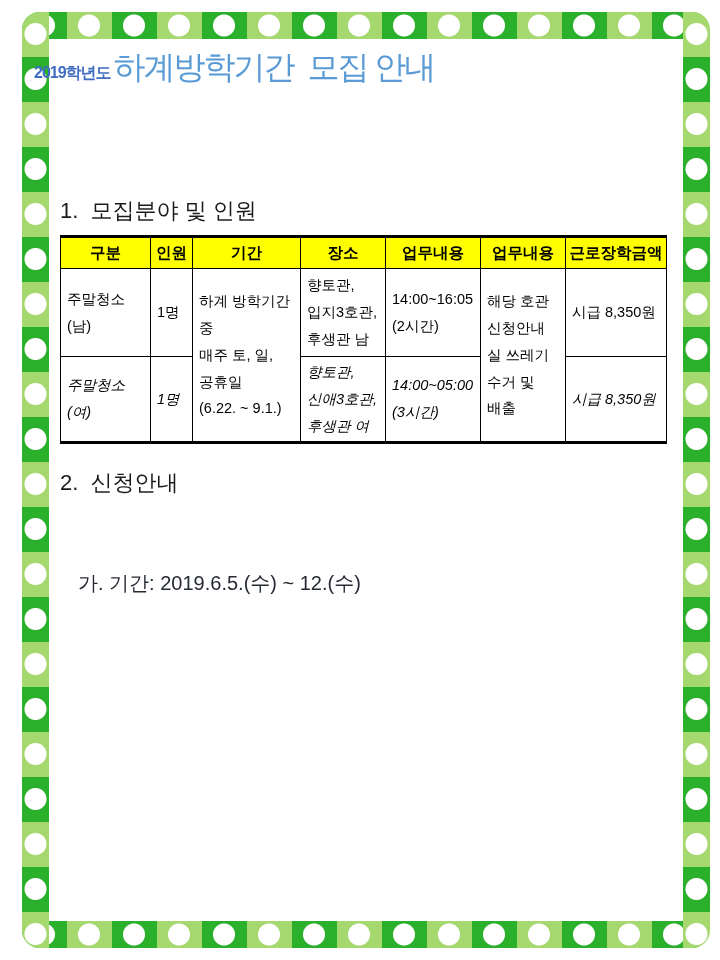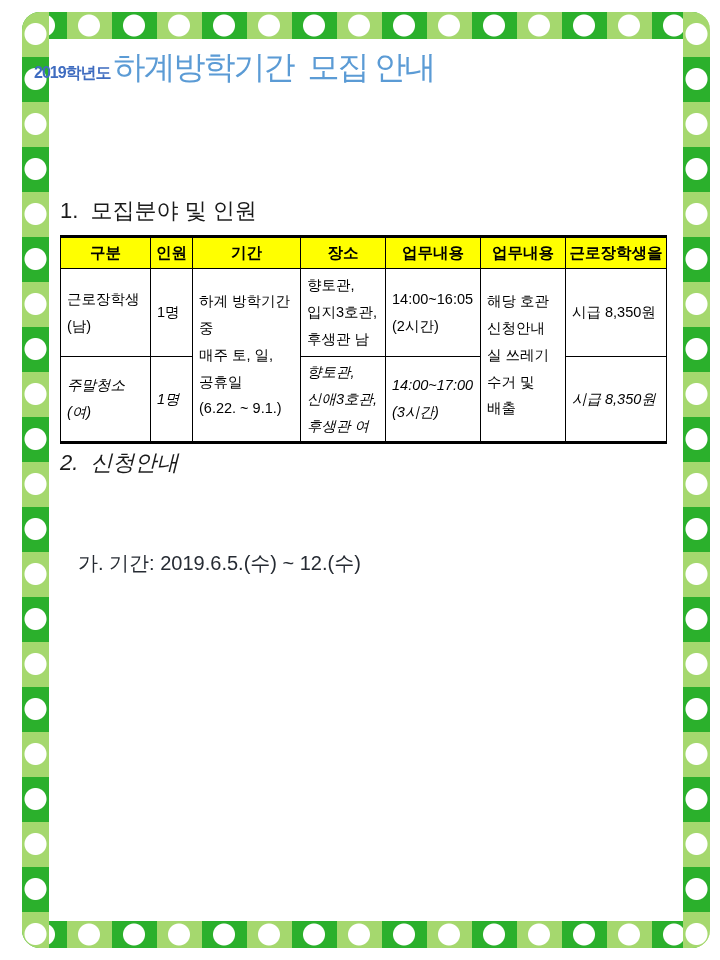--- a/index.html
+++ b/index.html
@@ -87,24 +87,24 @@
           <col style="width:101px">
       </colgroup>
       <tbody>
           <tr class="hdr">
         <th>구분</th>
         <th>인원</th>
         <th>기간</th>
         <th>장소</th>
         <th>업무내용</th>
         <th>업무내용</th>
-        <th>근로장학생을</th>
+        <th>근로장학금액</th>
       </tr>
       <tr class="r1">
-        <td>근로장학생(남)</td>
+        <td>주말청소(남)</td>
         <td class="center">1명</td>
         <td rowspan="2">하계 방학기간 중
 매주 토, 일,
 공휴일
 (6.22. ~ 9.1.)</td>
         <td>향토관,
 입지3호관,
 후생관 남</td>
         <td>14:00~16:05
 (2시간)</td>
@@ -114,28 +114,28 @@
 수거 및
 배출</td>
         <td>시급 8,350원</td>
       </tr>
       <tr class="r2">
         <td>주말청소(여)</td>
         <td class="center">1명</td>
         <td>향토관,
 신애3호관,
 후생관 여</td>
-        <td>14:00~17:00
+        <td>14:00~05:00
 (3시간)</td>
         <td>시급 8,350원</td>
       </tr>
     </tbody>
       </table>
 
-    <div class="sec-heading" style="margin-top:0;font-style:italic;">2.  신청안내</div>
+    <div class="sec-heading" style="margin-top:20px;">2.  신청안내</div>
 
     <div class="app-list">
       <div>가. 기간: 2019.6.5.(수) ~ 12.(수)</div>
       
       
       
       
       
       
       

